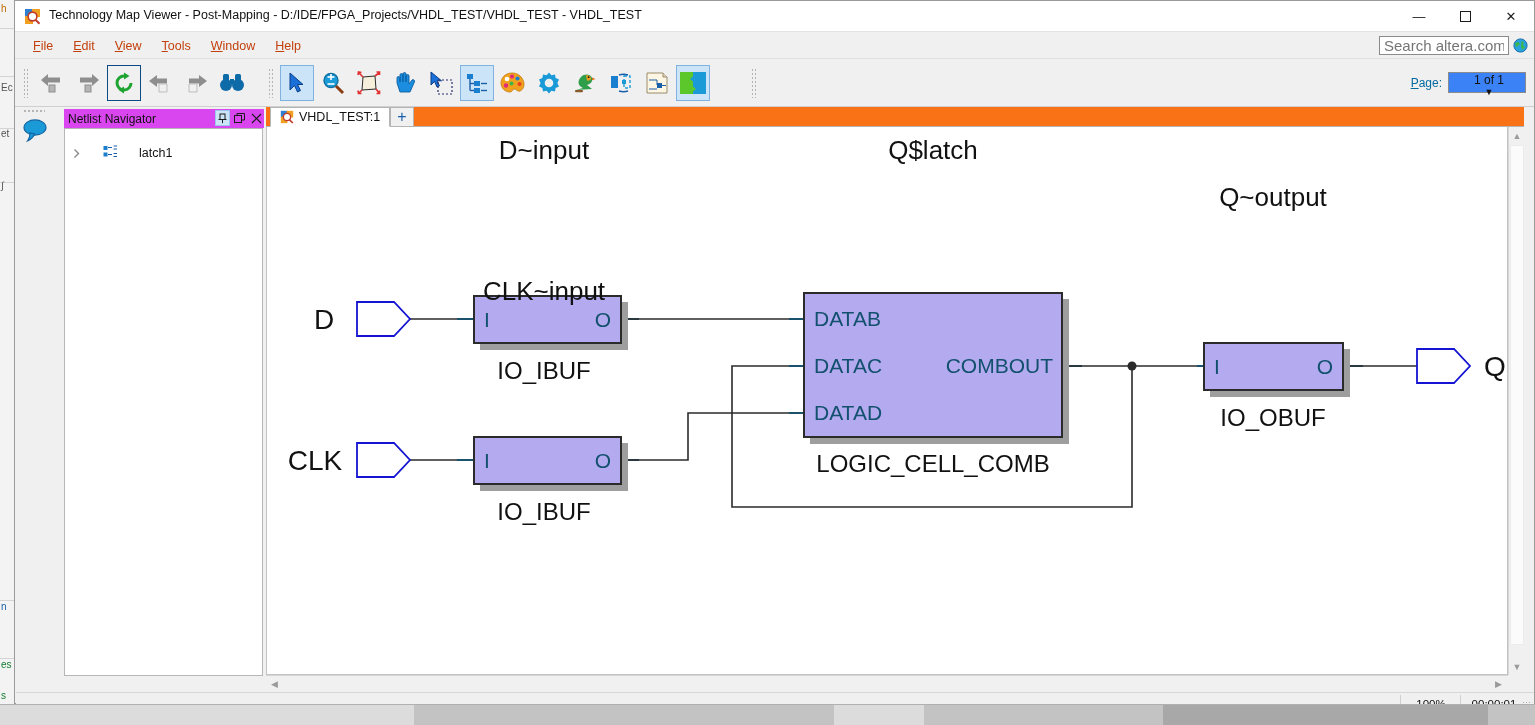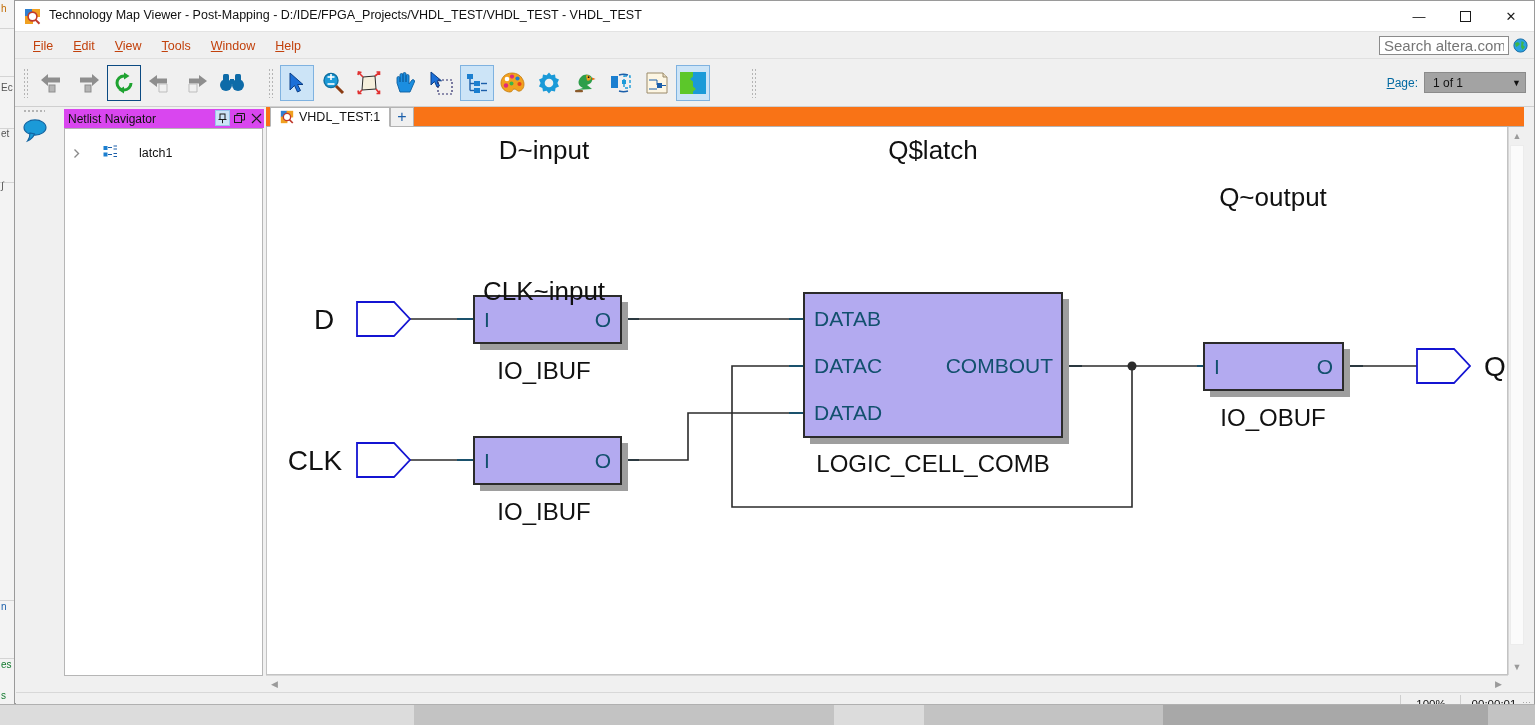--- a/index.html
+++ b/index.html
@@ -52,23 +52,23 @@
            border-bottom:1px solid #cfcfcf;box-sizing:border-box;}
   .grip{position:absolute;top:9px;width:7px;height:30px;
         background-image:radial-gradient(#b4b4b4 38%,transparent 40%);
         background-size:3px 4px;}
   .tgroup{position:absolute;top:5px;height:38px;display:flex;align-items:center;gap:2px;}
   .tbtn{width:34px;height:36px;display:flex;align-items:center;justify-content:center;
         border:1px solid transparent;box-sizing:border-box;}
   .tbtn.sel{background:#cce4f7;border:1px solid #7fb2e0;}
   .pagewrap{position:absolute;right:8px;top:13px;display:flex;align-items:center;gap:6px;}
   .pagelabel{font-size:12px;color:#0369a1;}
-  .pagesel{width:102px;height:21px;border:1px solid #8b8b8b;background:#a3a3a3;
+  .pagesel{width:78px;height:21px;border:1px solid #8b8b8b;background:#3b82f6;
            display:flex;align-items:center;justify-content:space-between;
-           padding:0 4px 0 8px;box-sizing:border-box;font-size:12px;color:#111;}
+           padding:0 4px 0 8px;box-sizing:border-box;font-size:12px;color:#111;flex-direction:column;}
 
   
   .rail{position:absolute;left:1px;top:106px;width:36px;height:572px;background:#f0f0f0;
         border-right:1px solid #cccccc;}
   .rail-grip{position:absolute;left:7px;top:2px;width:22px;height:5px;
         background-image:radial-gradient(#b4b4b4 38%,transparent 40%);
         background-size:4px 4px;}
   .rail-ico{position:absolute;left:6px;top:10px;width:26px;height:26px;}
 
   

